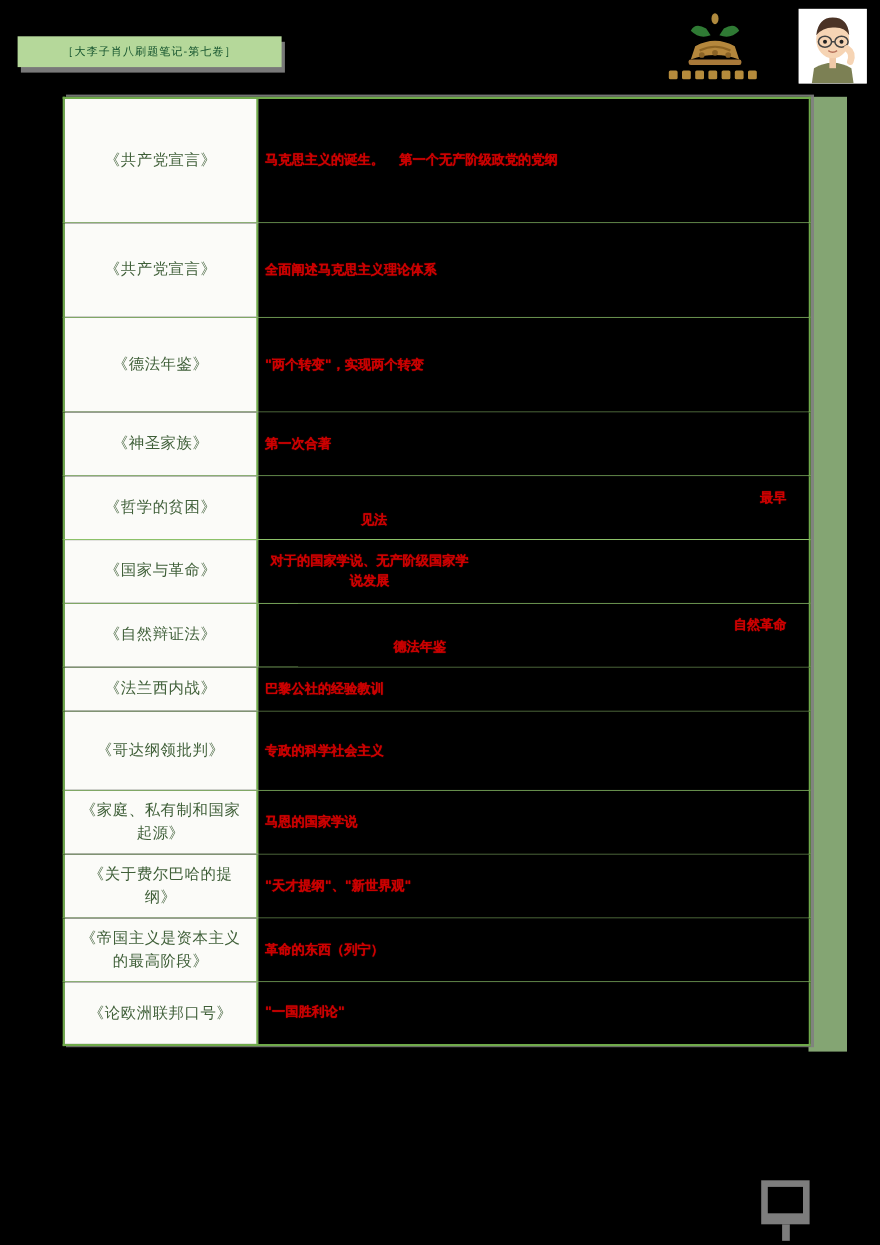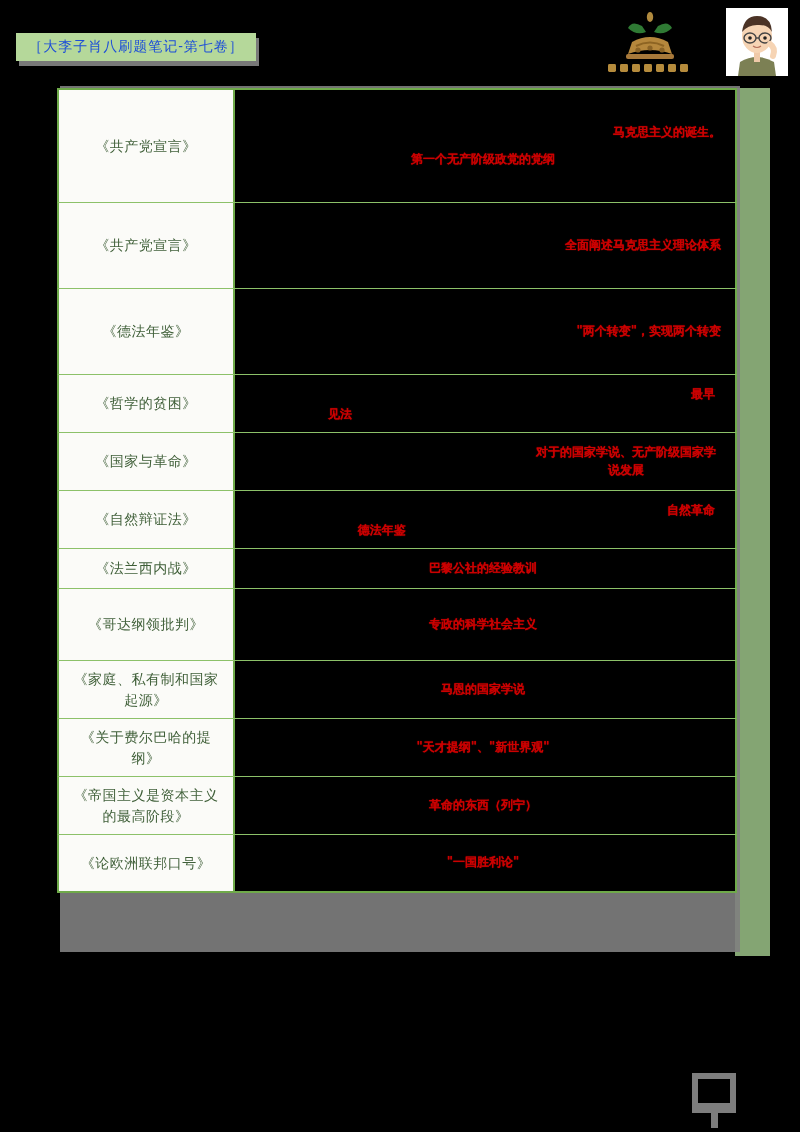--- a/index.html
+++ b/index.html
@@ -29,23 +29,23 @@
     width: 240px;
     height: 28px;
     background: #b5d89a;
     box-shadow: 3px 5px 0 0 rgba(128,128,128,0.95);
     display: flex;
     align-items: center;
     justify-content: center;
   }
   #title-chip .t {
     font-family: Liberation Sans, sans-serif;
-    font-size: 14px;
+    font-size: 10px;
     letter-spacing: 1px;
-    color: #1d4ed8;
+    color: #14532d;
     white-space: nowrap;
   }
 
   
   #brand {
     position: absolute;
     right: 8px;
     top: 4px;
     width: 190px;
     height: 76px;
@@ -150,21 +150,21 @@
     max-width: 190px;
     z-index: 2;
   }
   .ann.right  { align-self: flex-end; margin-right: 4px; }
   .ann.center { align-self: center; }
 
   .ann-group {
     position: relative;
     width: 100%;
     display: flex;
-    flex-direction: column;
+    flex-direction: row;
     gap: 10px;
     z-index: 2;
   }
   .ann-split {
     position: relative;
     width: 100%;
     height: 100%;
     z-index: 2;
   }
   .ann-split .a {
@@ -292,20 +292,33 @@
         <div class="bar" style="left: 4%; top: 12%; width: 55%; opacity: 0;"></div>
         <div class="bar" style="left: 30%; top: 52%; width: 60%; opacity: 0;"></div>
         <div class="bar" style="left: 8%; top: 80%; width: 40%; opacity: 0;"></div>
         <div class="ann-group">
           <div class="ann right">"两个转变"，实现两个转变</div>
         </div>
       </div>
     </div>
     <div class="row" style="height: 58px;">
       <div class="cell-title">
+        <div class="tt">《神圣家族》</div>
+      </div>
+      <div class="cell-body">
+        <div class="bar" style="left: 4%; top: 12%; width: 55%; opacity: 0;"></div>
+        <div class="bar" style="left: 30%; top: 52%; width: 60%; opacity: 0;"></div>
+        <div class="bar" style="left: 8%; top: 80%; width: 40%; opacity: 0;"></div>
+        <div class="ann-group">
+          <div class="ann center">第一次合著</div>
+        </div>
+      </div>
+    </div>
+    <div class="row" style="height: 58px;">
+      <div class="cell-title">
         <div class="tt">《哲学的贫困》</div>
       </div>
       <div class="cell-body">
         <div class="bar" style="left: 4%; top: 12%; width: 55%; opacity: 0;"></div>
         <div class="bar" style="left: 30%; top: 52%; width: 60%; opacity: 0;"></div>
         <div class="bar" style="left: 8%; top: 80%; width: 40%; opacity: 0;"></div>
         <div class="ann-split">
           <div class="a" style="right: 10px; top: 12%;">最早</div>
           <div class="a" style="left: 18%; top: 55%;">见法</div>
         </div>

